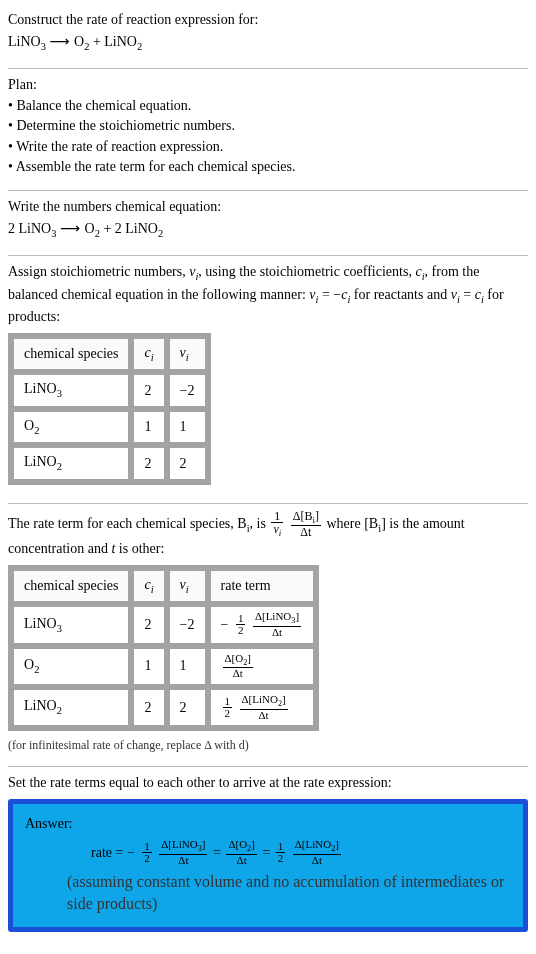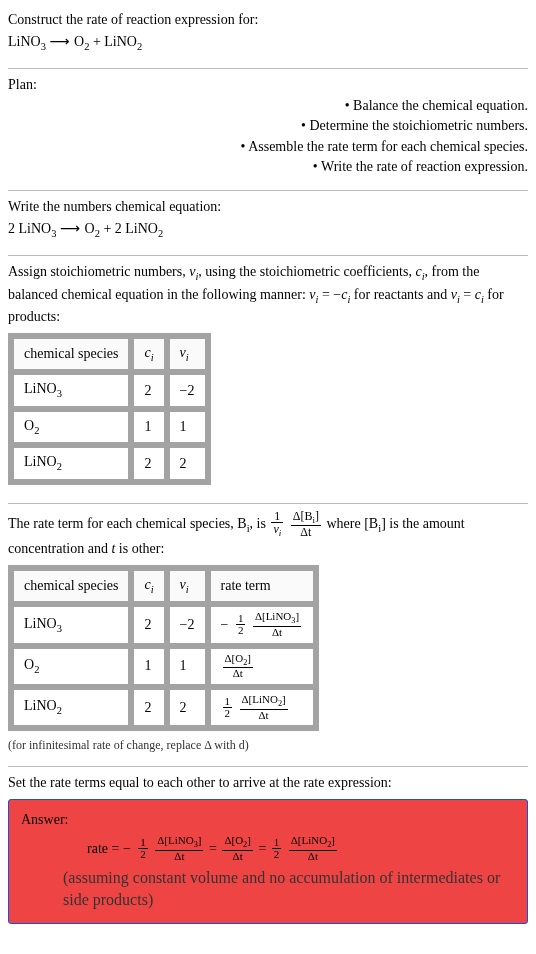--- a/index.html
+++ b/index.html
@@ -10,21 +10,21 @@
       background: #fff;
       width: 536px;
       padding: 6px 8px;
       line-height: 1.4;
     }
     .section { padding: 4px 0 10px 0; }
     .hr { border: none; border-top: 1px solid #bbb; margin: 2px 0; }
     .eq-line { margin: 2px 0; }
     .sub { font-size: 0.75em; vertical-align: sub; }
     .arrow { letter-spacing: 1px; }
-    .plan-list { margin-left: 0; text-align: right; }
+    .plan-list { margin-left: 0; }
     .plan-item { margin: 1px 0; }
     .italic { font-style: italic; }
     table.data {
       border-collapse: collapse;
       margin: 6px 0;
     }
     table.data th, table.data td {
       border: 6px solid #a3a3a3;
       padding: 4px 10px;
       text-align: left;
@@ -39,22 +39,22 @@
       vertical-align: middle;
       text-align: center;
       font-size: 12px;
       line-height: 1.05;
       margin: 0 2px;
     }
     .frac .num { display: block; border-bottom: 1px solid #000; padding: 0 2px; }
     .frac .den { display: block; padding: 0 2px; }
     .frac.small { font-size: 11px; }
     .answer-box {
-      background: #ef4444;
-      border: 1px solid #1d4ed8;
+      background: #0ea5e9;
+      border: 5px solid #1d4ed8;
       border-radius: 3px;
       padding: 10px 12px 12px 12px;
       margin-top: 6px;
     }
     .answer-note { font-size: 16px; color: #333; margin-top: 4px; margin-left: 42px; }
     .indent { margin-left: 66px; }
     .inline-mid { vertical-align: middle; }
     .neg { margin-right: 2px; }
   </style>
 </head>
@@ -68,22 +68,22 @@
     <span>O</span><span class="sub">2</span><span> + </span><span>LiNO</span><span class="sub">2</span>
   </div>
 </div>
 <hr class="hr">
 
 <div class="section">
   <div>Plan:</div>
   <div class="plan-list">
     <div class="plan-item">• Balance the chemical equation.</div>
     <div class="plan-item">• Determine the stoichiometric numbers.</div>
+    <div class="plan-item">• Write the rate of reaction expression.</div>
     <div class="plan-item">• Assemble the rate term for each chemical species.</div>
-    <div class="plan-item">• Write the rate of reaction expression.</div>
   </div>
 </div>
 <hr class="hr">
 
 <div class="section">
   <div>Write the numbers chemical equation:</div>
   <div class="eq-line">
     <span>2 LiNO</span><span class="sub">3</span>
     <span class="arrow">⟶</span>
     <span>O</span><span class="sub">2</span><span> + </span><span>2 LiNO</span><span class="sub">2</span>

